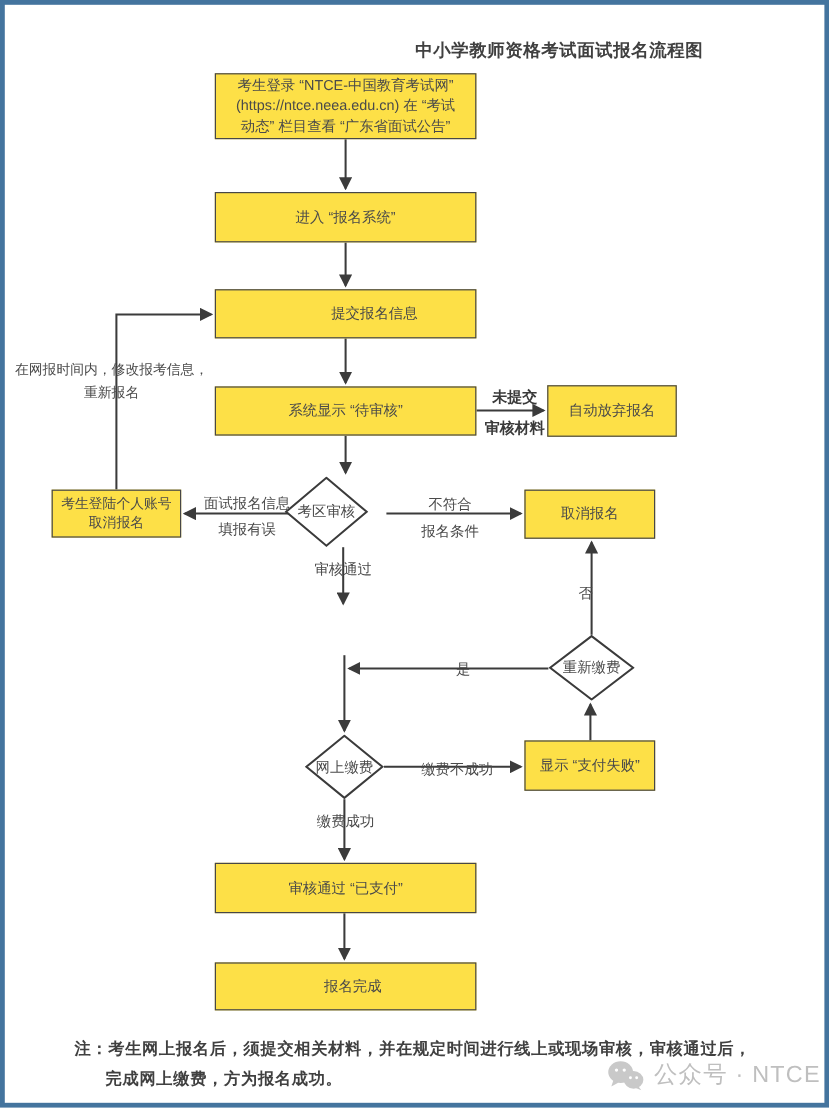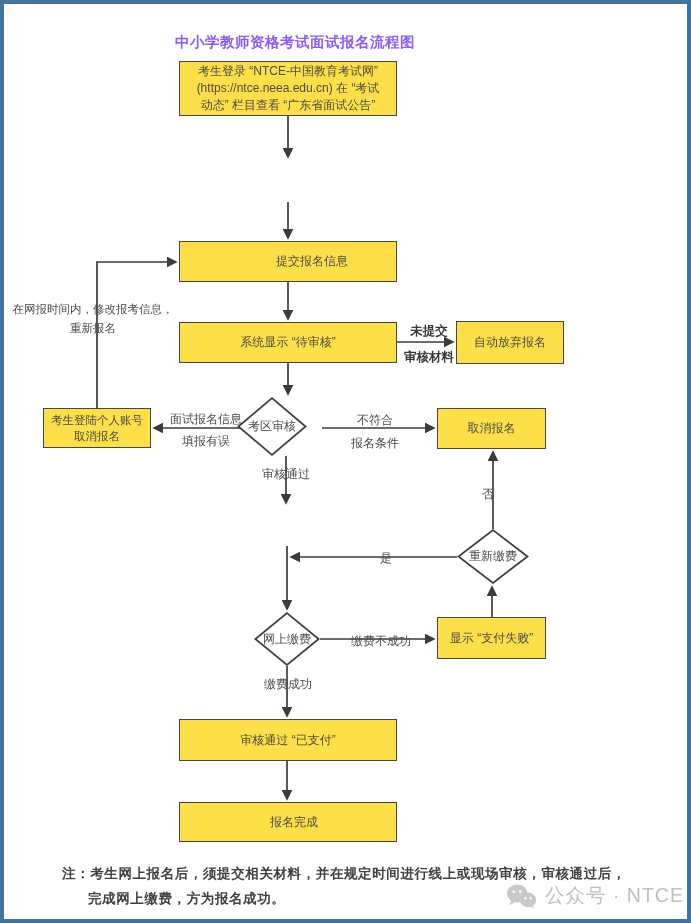--- a/index.html
+++ b/index.html
@@ -3,22 +3,22 @@
 <meta charset="utf-8">
 <style>
   html,body { margin:0; padding:0; }
   body { font-family: "Liberation Sans", "DejaVu Sans", sans-serif; }
   .page {
     position:relative; width:691px; height:923px; box-sizing:border-box;
     background:#ffffff; border:4px solid #44749e; overflow:hidden;
   }
   .connectors { position:absolute; left:0; top:0; width:691px; height:923px; pointer-events:none; }
   .title {
-    position:absolute; left:0; top:29px; width:582px; text-align:center;
-    font-size:14.5px; font-weight:bold; color:#8b5cf6; letter-spacing:0.5px; white-space:nowrap;
+    position:absolute; left:0; top:29px; width:582px; text-align:right;
+    font-size:14.5px; font-weight:bold; color:#404040; letter-spacing:0.5px; white-space:nowrap;
   }
   .box {
     position:absolute; box-sizing:border-box; background:#fde047;
     border:1.6px solid #474747; color:#4a4a4a;
     display:flex; align-items:center; justify-content:center;
     text-align:center; font-size:12px; line-height:17px; white-space:pre-line;
   }
   .diamond {
     position:absolute; display:flex; align-items:center; justify-content:center;
     color:#4a4a4a; font-size:12px; text-align:center;
@@ -95,20 +95,21 @@
       <line x1="283" y1="662" x2="283" y2="712"></line>
       <line x1="283" y1="757" x2="283" y2="795"></line>
     </g>
   </svg>
 
   <div class="title">中小学教师资格考试面试报名流程图</div>
 
   <div class="box" id="n-login">考生登录 “NTCE-中国教育考试网”
 (https://ntce.neea.edu.cn) 在 “考试
 动态” 栏目查看 “广东省面试公告”</div>
+  <div class="box" id="n-enter">进入 “报名系统”</div>
   <div class="box" id="n-submit">提交报名信息</div>
   <div class="box" id="n-pending-review">系统显示 “待审核”</div>
   <div class="box" id="n-auto-abandon">自动放弃报名</div>
   <div class="box" id="n-login-cancel">考生登陆个人账号
 取消报名</div>
   <div class="box" id="n-cancel">取消报名</div>
   <div class="box" id="n-pay-fail">显示 “支付失败”</div>
   <div class="box" id="n-paid">审核通过 “已支付”</div>
   <div class="box" id="n-complete">报名完成</div>
 

